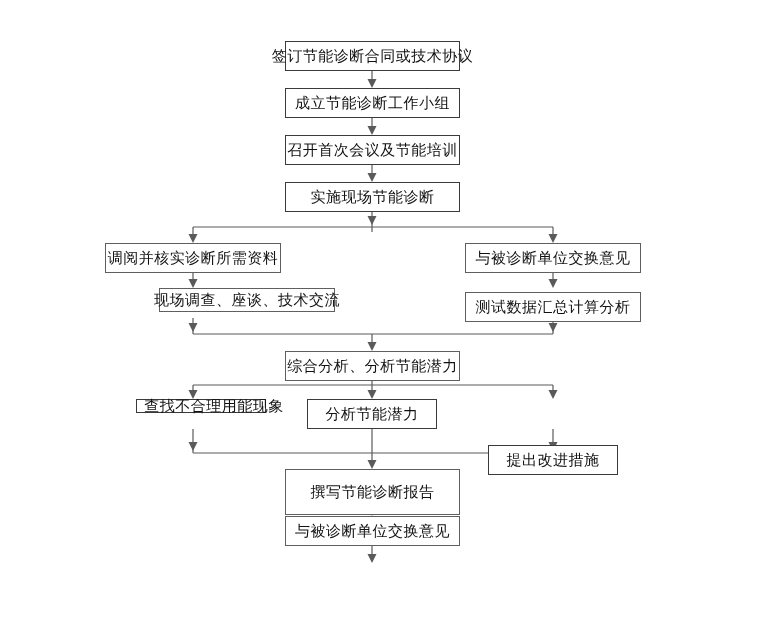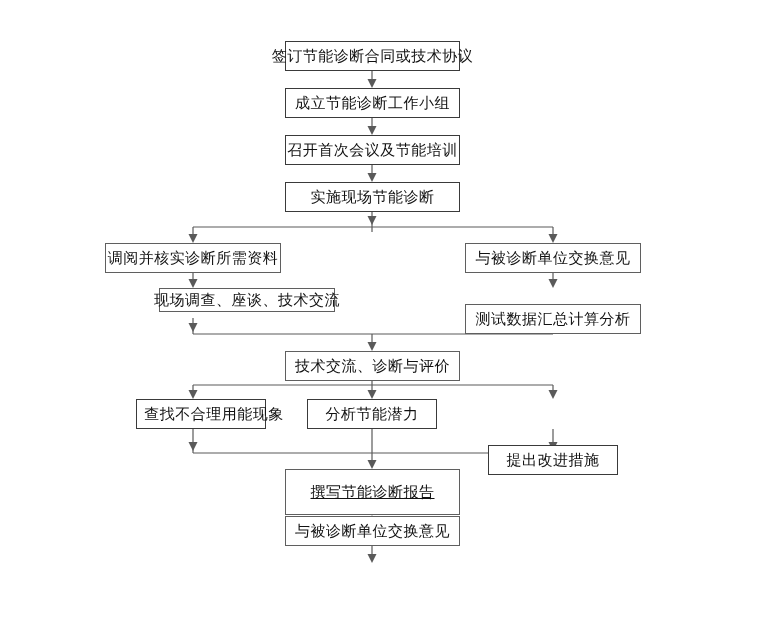--- a/index.html
+++ b/index.html
@@ -138,28 +138,28 @@
   <div class="node dark" style="left:285px; top:135px; width:175px; height:30px;">召开首次会议及节能培训</div>
 
   <div class="node dark" style="left:285px; top:182px; width:175px; height:30px;">实施现场节能诊断</div>
 
   <div class="node" style="left:105px; top:243px; width:176px; height:30px;">调阅并核实诊断所需资料</div>
 
   <div class="node" style="left:465px; top:243px; width:176px; height:30px;">与被诊断单位交换意见</div>
 
   <div class="node" style="left:123px; top:288px; width:176px; height:24px;margin-left:36px;">现场调查、座谈、技术交流</div>
 
-  <div class="node" style="left:465px; top:304px; width:176px; height:30px;">测试数据汇总计算分析</div>
+  <div class="node" style="left:465px; top:292px; width:176px; height:30px;">测试数据汇总计算分析</div>
 
-  <div class="node" style="left:285px; top:351px; width:175px; height:30px;">技术交流、诊断与评价</div>
+  <div class="node" style="left:285px; top:351px; width:175px; height:30px;">综合分析、分析节能潜力</div>
 
-  <div class="node dark" style="left:136px; top:399px; width:130px; height:30px;padding-left:26px;">查找不合理用能现象</div>
+  <div class="node dark" style="left:136px; top:399px; width:130px; height:14px;padding-left:26px;">查找不合理用能现象</div>
 
   <div class="node dark" style="left:307px; top:399px; width:130px; height:30px;">分析节能潜力</div>
 
   <div class="node dark" style="left:488px; top:399px; width:130px; height:30px;margin-top:46px;">提出改进措施</div>
 
-  <div class="node" style="left:285px; top:469px; width:175px; height:46px;text-decoration:underline;">撰写节能诊断报告</div>
+  <div class="node" style="left:285px; top:469px; width:175px; height:46px;">撰写节能诊断报告</div>
 
   <div class="node" style="left:285px; top:516px; width:175px; height:30px;">与被诊断单位交换意见</div>
 
 
 </div>
 
 </body></html>

